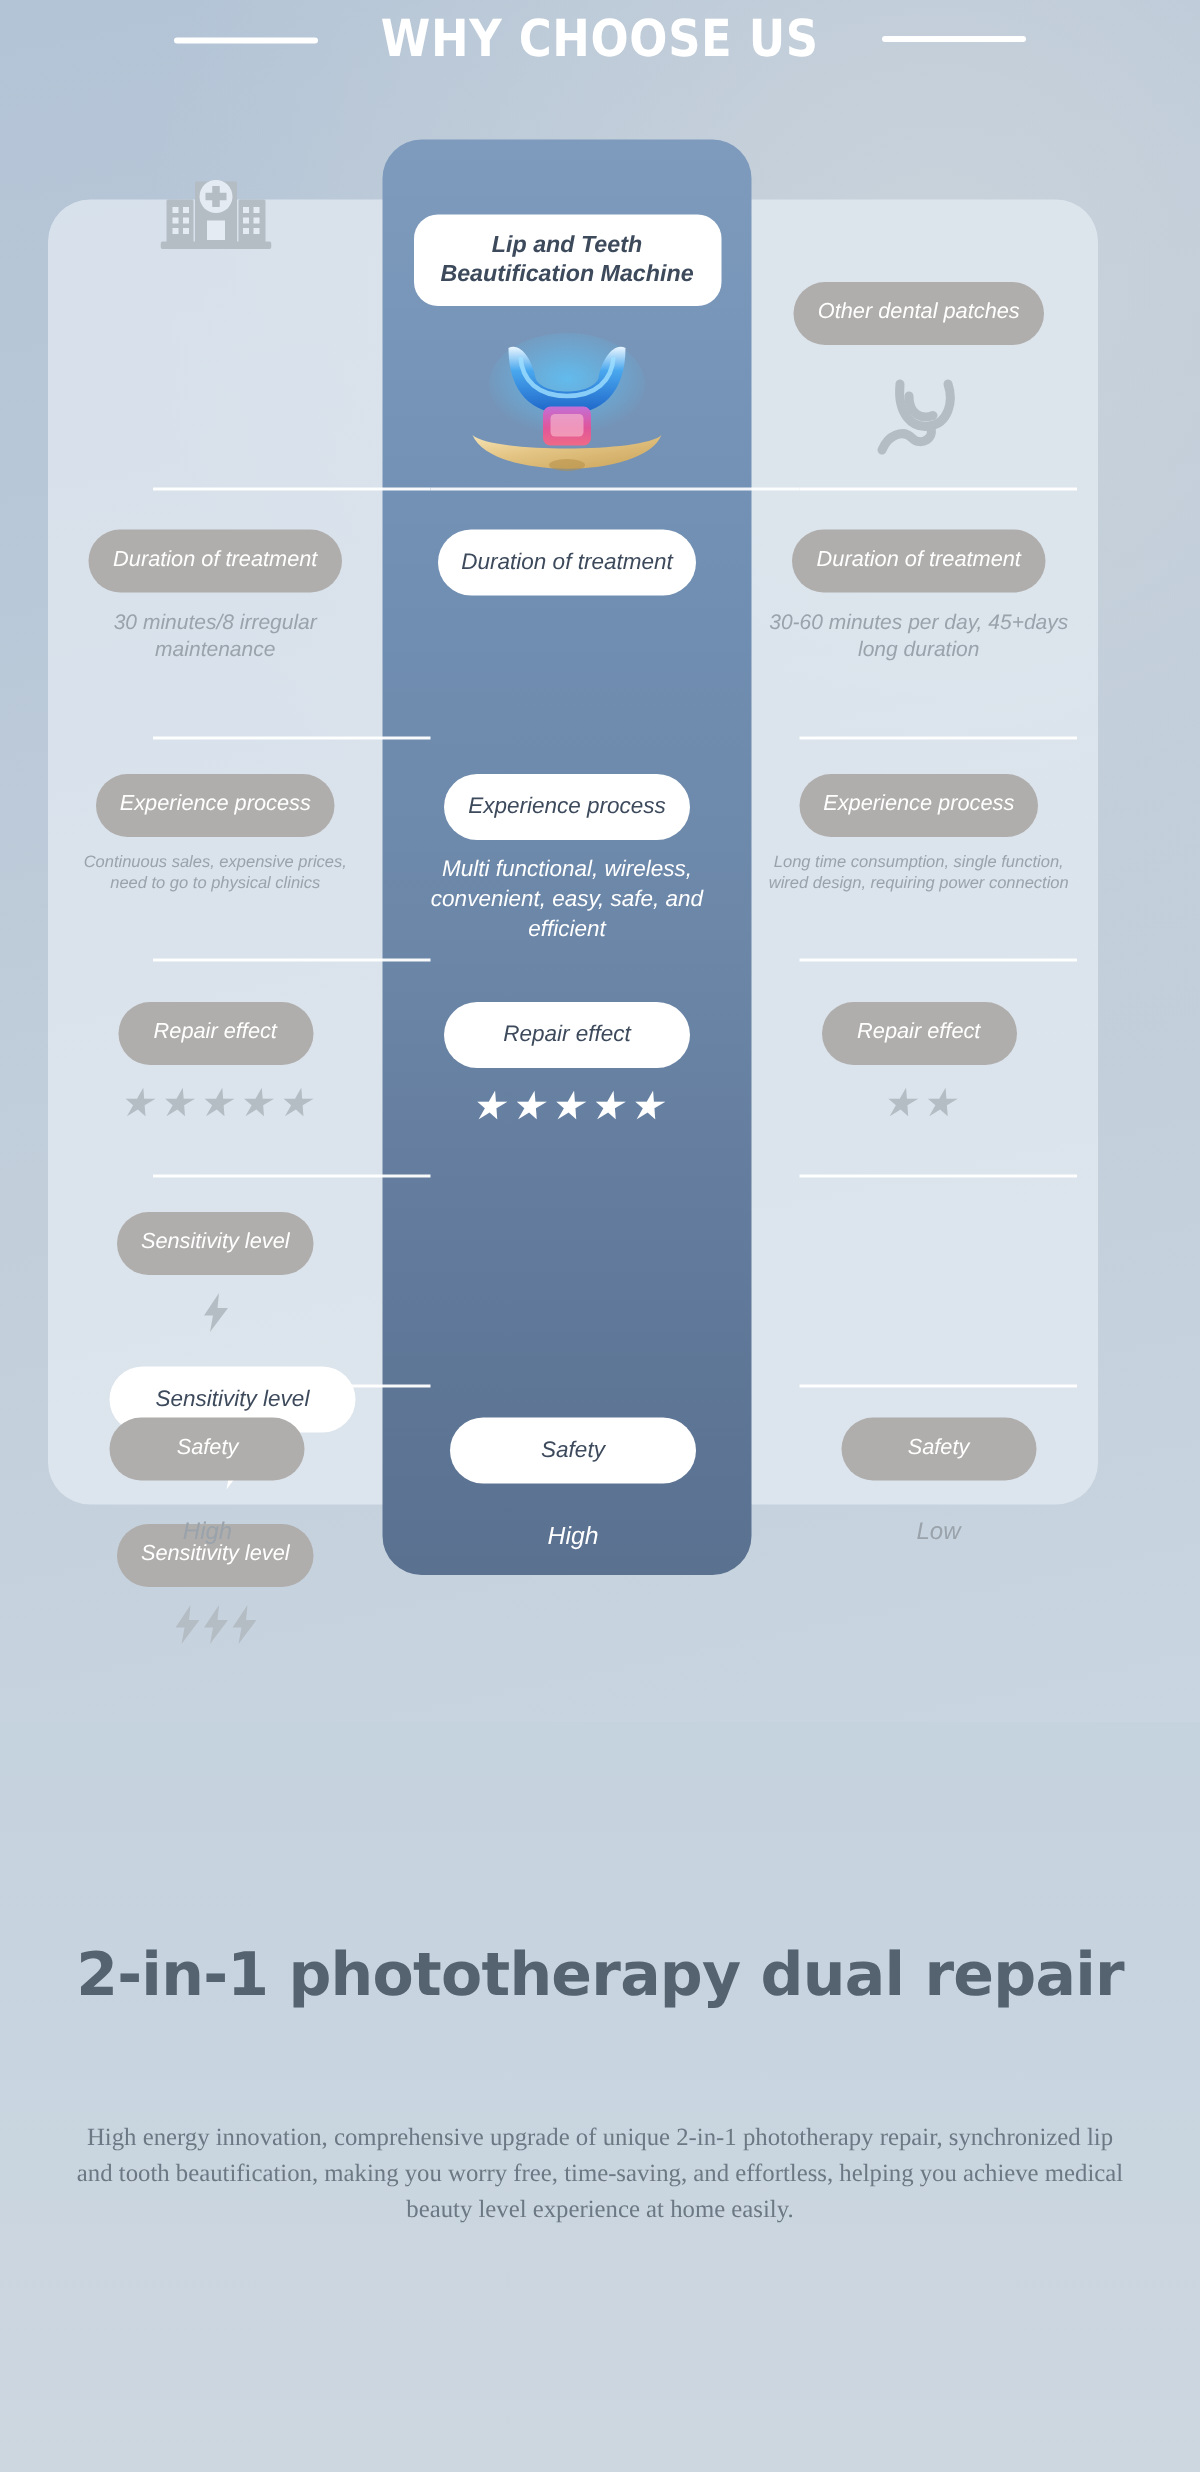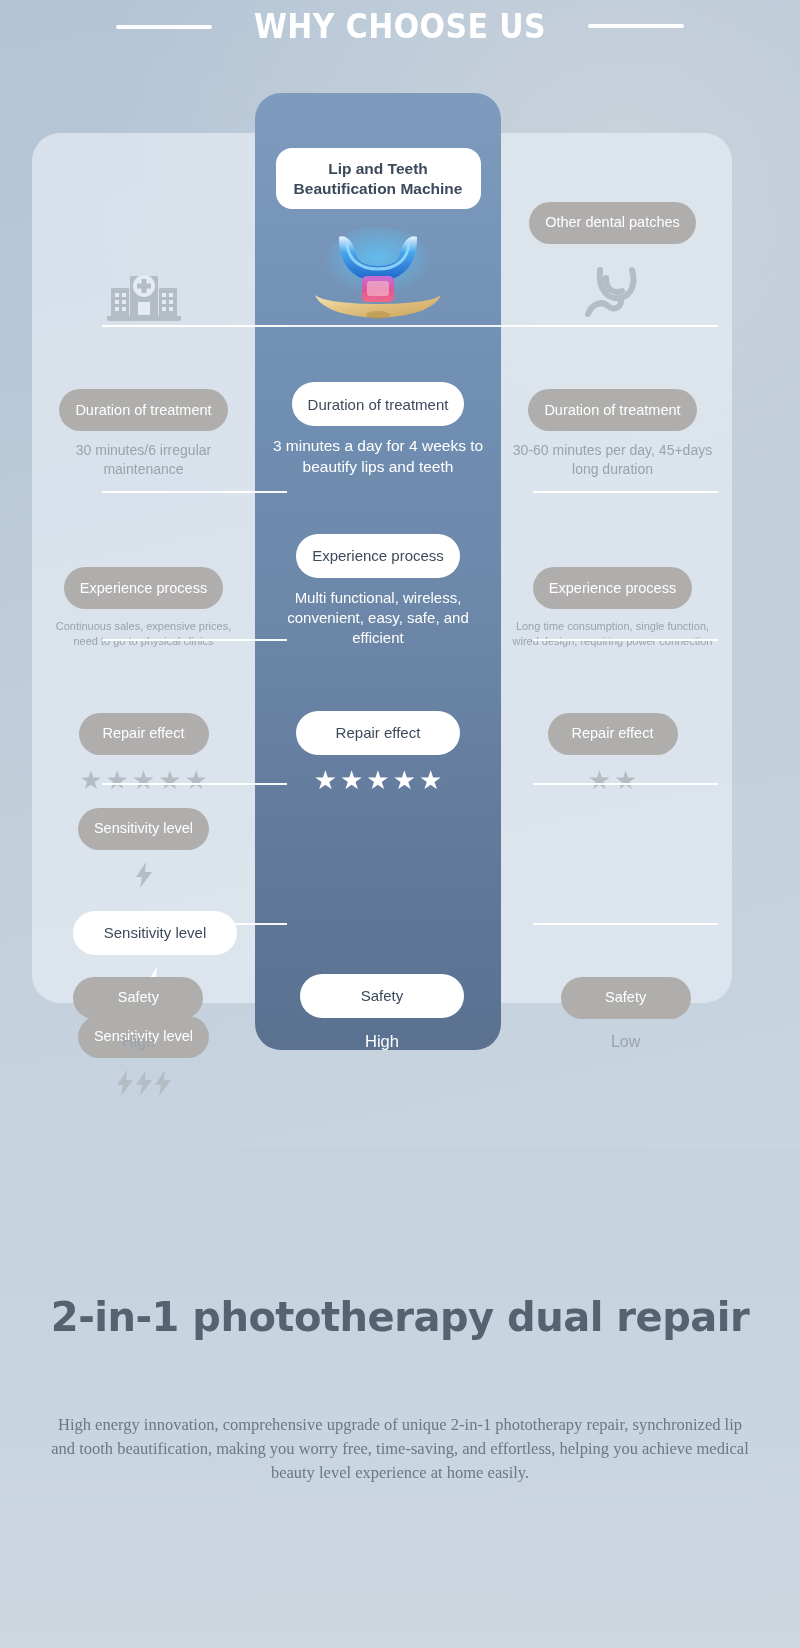--- a/index.html
+++ b/index.html
@@ -43,21 +43,21 @@
     position:absolute; left:255px; top:93px; width:246px; height:957px;
     border-radius:26px;
     background:linear-gradient(180deg,#7e9bbd 0%,#7190b4 28%,#6c87a8 55%,#61799a 80%,#5a7190 100%);
   }
 
   
   .grid { position:absolute; left:32px; top:93px; width:700px; height:957px; }
   .row { position:absolute; left:0; width:700px; display:flex; }
   .cell {
     position:relative; display:flex; flex-direction:column;
-    align-items:center; justify-content:flex-end; text-align:center;
+    align-items:center; justify-content:flex-start; text-align:center;font-style:italic;
   }
   .cell.side { width:223px; }
   .cell.center { width:246px; }
 
   .divider {
     position:absolute; height:2px; background:rgba(255,255,255,0.95);
   }
   .divider.side-l { left:70px; width:185px; }
   .divider.side-r { left:501px; width:185px; }
   .divider.mid    { left:255px; width:246px; background:rgba(255,255,255,0.9); }
@@ -68,21 +68,21 @@
     border-radius:999px; line-height:1.18; text-align:center;
     font-size:14.5px; padding:7px 16px;
   }
   .pill.gray { background:#b0aeac; color:#ffffff; min-width:130px; min-height:42px; }
   .pill.white{ background:#ffffff; color:#3d4a5c; min-width:164px; min-height:44px; font-size:15px; }
 
   .desc { font-size:14px; line-height:1.32; color:#9aa3ab; margin-top:10px; width:200px; }
   .desc.small { font-size:11px; line-height:1.3; }
   .desc.center-desc { color:#ffffff; font-size:15.5px; line-height:1.34; width:215px; }
   .desc.center-desc.small { font-size:15px; }
-  .value { font-size:16px; color:#9aa3ab; margin-top:14px; }
+  .value { font-size:16px; color:#9aa3ab; margin-top:26px; }
   .value.center-val { color:#ffffff; font-size:16.5px; }
 
   
   .prod-title {
     background:#ffffff; border-radius:16px; color:#3d4a5c;
     font-size:15.5px; font-weight:bold; line-height:1.25;
     padding:11px 16px; width:205px; margin-top:50px; text-align:center;
   }
   .prod-img { margin-top:14px; width:150px; height:105px; position:relative; }
 
@@ -193,44 +193,43 @@
               <path d="M44 20 C45 36, 56 46, 75 46 C94 46, 105 36, 106 20" fill="none" stroke="#9fe0ff" stroke-width="3" opacity="0.8"></path>
               <rect x="59" y="53" width="32" height="26" rx="5" fill="url(#gstem)"></rect>
               <rect x="64" y="58" width="22" height="15" rx="3" fill="#f7b8cd" opacity="0.65"></rect>
               <path d="M12 72 C24 102, 126 102, 138 72 C126 84, 24 84, 12 72 Z" fill="url(#ggold)"></path>
               <ellipse cx="75" cy="92" rx="12" ry="4" fill="#b58f48" opacity="0.55"></ellipse>
             </svg>
           </div>
         </div>
 
         <div class="cell side">
-          <div class="pill gray" style="">Other dental patches</div>
+          <div class="pill gray" style="margin-top:95px;">Other dental patches</div>
           <div class="patch-icon">
             <svg width="70" height="62" viewBox="0 0 70 62" aria-hidden="true">
               <g fill="none" stroke="#b4bcc4" stroke-width="6" stroke-linecap="round" stroke-linejoin="round">
                 <path d="M22 8 C20 28, 30 38, 42 36 C54 34, 58 20, 54 8"></path>
                 <path d="M28 16 C28 28, 36 32, 44 29"></path>
                 <path d="M42 36 C46 44, 36 50, 30 44 C24 38, 14 42, 10 52"></path>
               </g>
             </svg>
           </div>
         </div>
       </div>
 
       <div class="divider side-l" style="top:232px;"></div>
       <div class="divider side-r" style="top:232px;"></div>
       <div class="divider mid" style="top:232px;"></div>
       <div class="row" style="top:240px; height:145px;">
         <div class="cell side">
           <div class="pill gray" style="margin-top:20px;">Duration of treatment</div>
-          <div class="desc">30 minutes/6 irregular maintenance</div>
+          <div class="desc">30 minutes/8 irregular maintenance</div>
         </div>
         <div class="cell center">
           <div class="pill white" style="margin-top:20px;">Duration of treatment</div>
-          <div class="desc center-desc">3 minutes a day for 4 weeks to beautify lips and teeth</div>
         </div>
         <div class="cell side">
           <div class="pill gray" style="margin-top:20px;">Duration of treatment</div>
           <div class="desc">30-60 minutes per day, 45+days long duration</div>
         </div>
       </div>
 
       <div class="divider side-l" style="top:398px;"></div>
       <div class="divider side-r" style="top:398px;"></div>
       <div class="row" style="top:405px; height:150px;">

